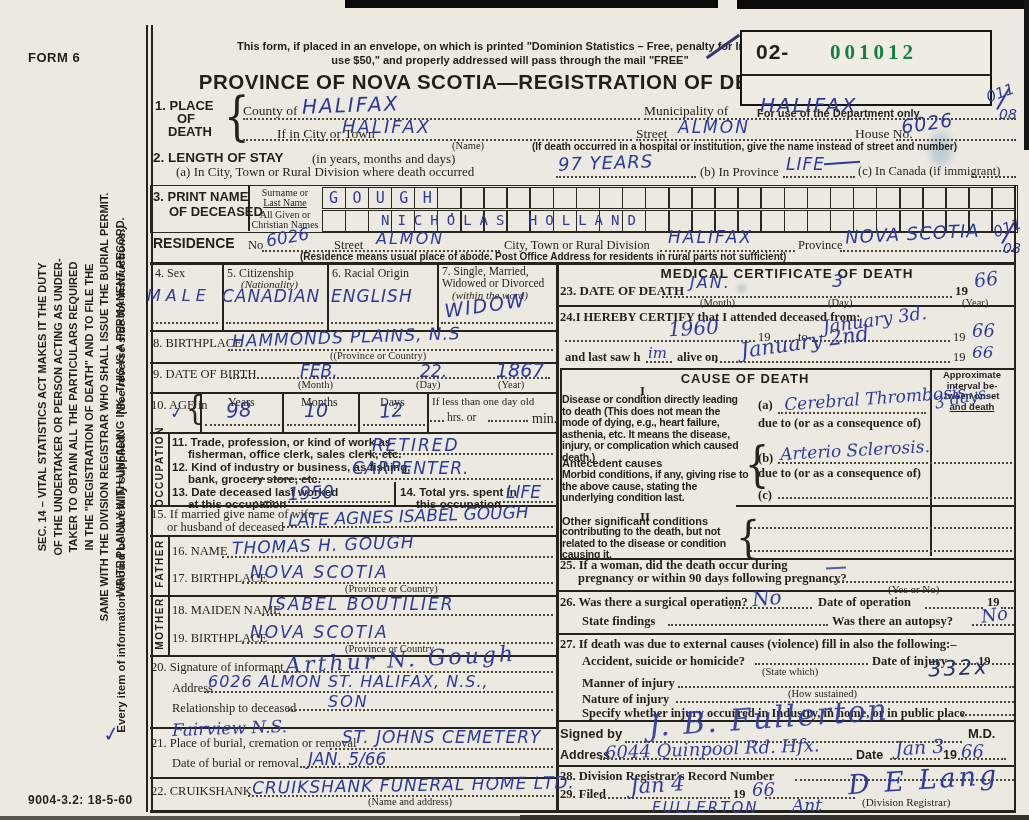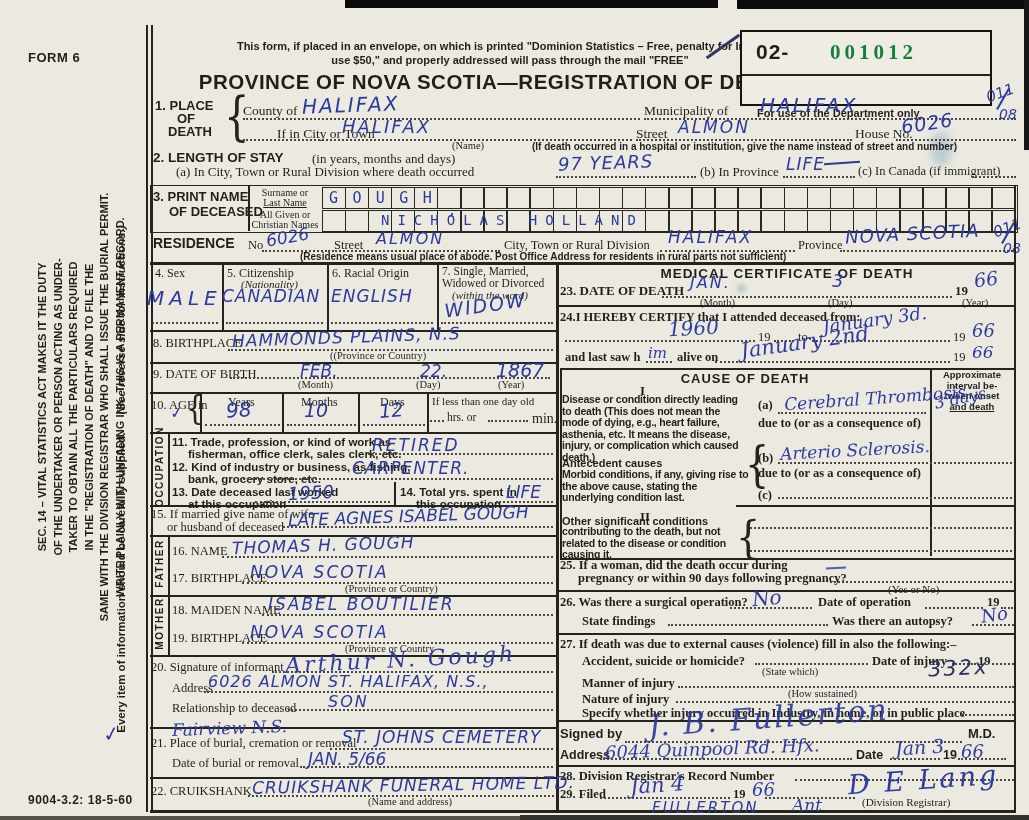--- a/index.html
+++ b/index.html
@@ -147,21 +147,21 @@
 
   <div class="hl" style="left:150px;top:262px;width:866px;height:2.5px;"></div>
   <div class="vl" style="left:556px;top:262px;width:2.5px;height:548px;"></div>
   <div class="vl" style="left:1014px;top:185px;width:2px;height:627px;"></div>
   <div class="hl" style="left:150px;top:810px;width:866px;height:2.5px;"></div>
 
   <div class="vl" style="left:222px;top:262px;width:1.5px;height:68px;"></div>
   <div class="vl" style="left:327px;top:262px;width:1.5px;height:68px;"></div>
   <div class="vl" style="left:437px;top:262px;width:1.5px;height:68px;"></div>
   <span class="a ser nw" style="left:155px;top:266px;font-size:12px;"><span>4.</span> <span>Sex</span></span>
-  <span class="a hw" style="left:147px;top:286px;font-size:20px;letter-spacing:5px;">MALE</span>
+  <span class="a hw" style="left:147px;top:286px;font-size:16px;letter-spacing:5px;">MALE</span>
   <span class="a ser nw" style="left:227px;top:266px;font-size:12px;"><span>5.</span> <span>Citizenship</span></span>
   <span class="a ser it" style="left:241px;top:278px;font-size:11px;">(Nationality)</span>
   <span class="a hw" style="left:222px;top:286px;font-size:17px;letter-spacing:1px;">CANADIAN</span>
   <span class="a ser nw" style="left:332px;top:266px;font-size:12px;"><span>6.</span> <span>Racial Origin</span></span>
   <span class="a hw" style="left:331px;top:286px;font-size:17px;letter-spacing:1px;">ENGLISH</span>
   <div class="a ser nw" style="left:442px;top:266px;font-size:11.5px;line-height:11.5px;">
     <span>7.</span> <span>Single, Married,</span><br>
     <span>Widowed or Divorced</span>
   </div>
   <span class="a ser it" style="left:452px;top:289px;font-size:11px;">(within the word)</span>

